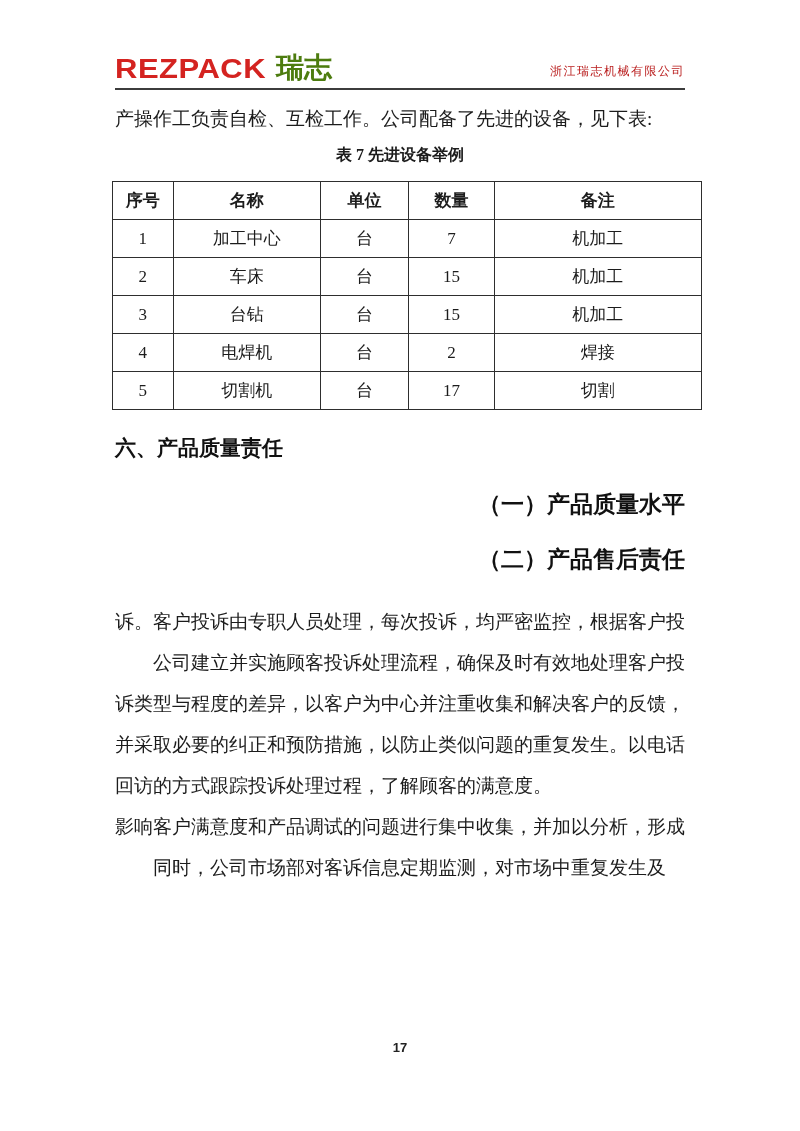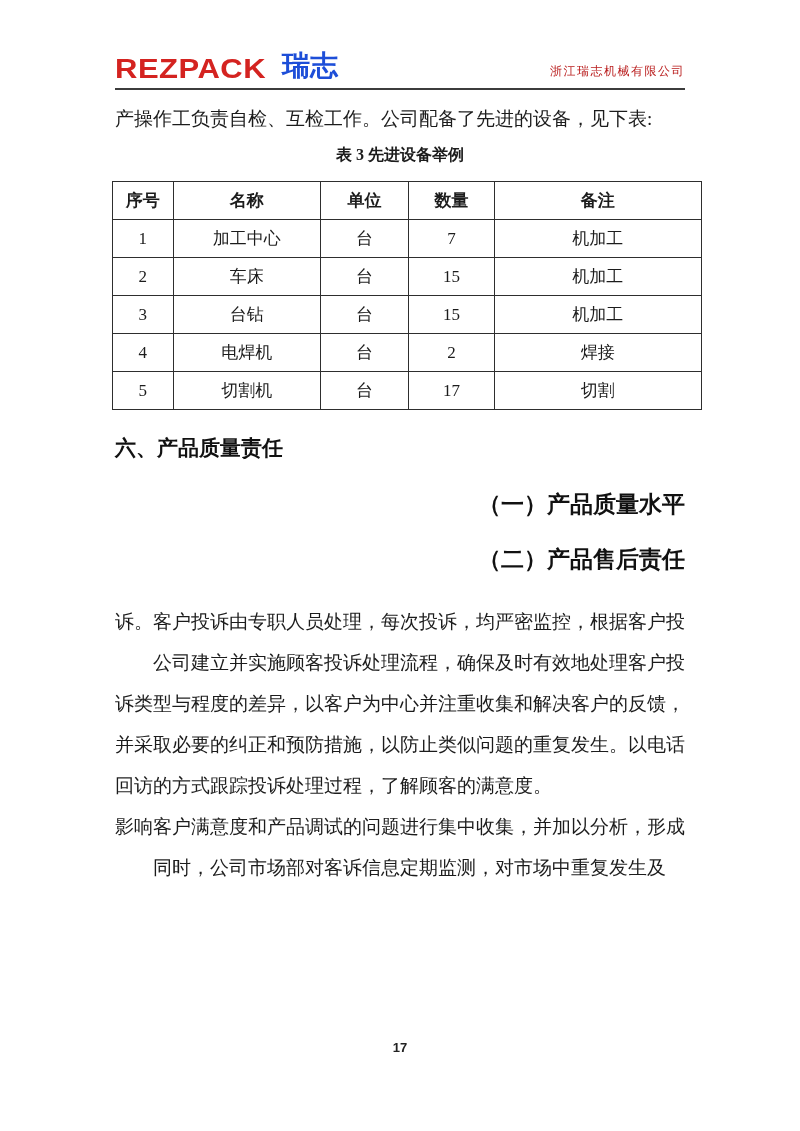--- a/index.html
+++ b/index.html
@@ -13,36 +13,36 @@
     overflow:hidden;
   }
   
   .hdr {
     margin:0 115px;
     padding-top:52px;
     display:flex;
     justify-content:space-between;
     align-items:flex-end;
   }
-  .logo { display:flex; align-items:flex-start; line-height:1; }
+  .logo { display:flex; align-items:center; line-height:1; }
   .logo-en {
     font-family:"Liberation Sans","DejaVu Sans",sans-serif;
     font-weight:900;
     font-size:31px;
     letter-spacing:0.5px;
     color:#d42320;
     transform:scaleY(0.92);
     transform-origin:bottom left;
   }
   .logo-cn {
     font-family:"Liberation Sans","DejaVu Sans",sans-serif;
     font-weight:900;
     font-size:28px;
-    color:#1d4ed8;
-    margin-left:16px;
+    color:#4d7c0f;
+    margin-left:10px;
   }
   .company {
     font-size:12px;
     letter-spacing:1.5px;
     color:#b91c1c;
     padding-bottom:3px;
   }
   .divider {
     margin:5px 115px 0 115px;
     border-top:2px solid #3c3c3c;
@@ -130,21 +130,21 @@
       <span class="logo-cn">瑞志</span>
     </div>
     <div class="company">浙江瑞志机械有限公司</div>
   </div>
   <div class="divider"></div>
 
   <div class="content">
 
     <div class="body-line intro">产操作工负责自检、互检工作。公司配备了先进的设备，见下表:</div>
 
-    <div class="caption">表 3 先进设备举例</div>
+    <div class="caption">表 7 先进设备举例</div>
 
     <table class="equip">
       <colgroup>
         <col style="width:10.3%">
           <col style="width:25.0%">
           <col style="width:15.0%">
           <col style="width:14.5%">
           <col style="width:35.2%">
       </colgroup>
       <tbody>

